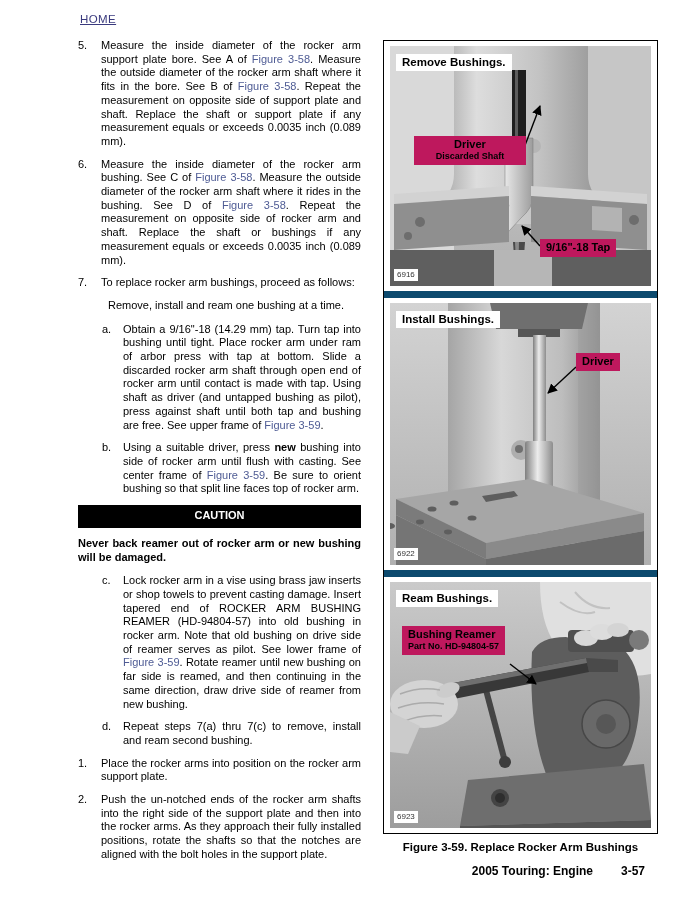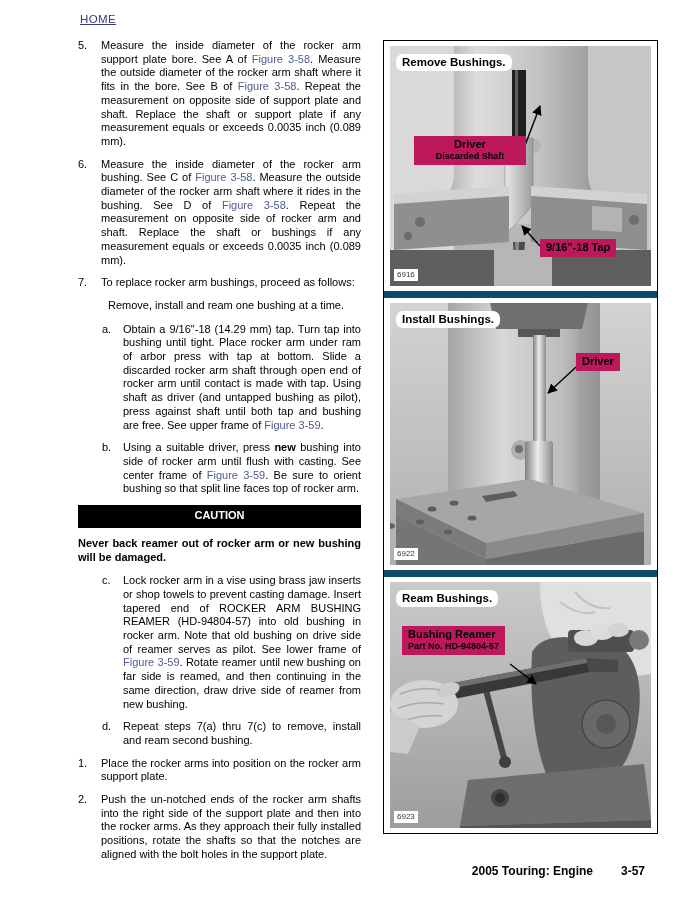--- a/index.html
+++ b/index.html
@@ -46,21 +46,20 @@
   .frame + .frame { border-top: 7px solid #0c4a6e; }
   .photo { position: relative; width: 261px; overflow: hidden; background: #c9c9c9; }
   .photo svg { display: block; width: 100%; height: 100%; }
   .ph1 { height: 240px; }
   .ph2 { height: 262px; }
   .ph3 { height: 246px; }
   .fig-title {
     position: absolute; left: 6px; top: 8px; background: #fff;
     font-weight: bold; font-size: 11.5px; padding: 2px 6px 3px;
     white-space: nowrap;
-    border-radius: 7px;
   }
   .callout {
     position: absolute; background: #be185d; text-align: center;
     padding: 2px 6px 3px; white-space: nowrap;
   }
   .callout .c1 { display: block; font-weight: bold; font-size: 11px; line-height: 13px; }
   .callout .c2 { display: block; font-weight: bold; font-size: 9px;  line-height: 11px; }
   .callout.left-align { text-align: left; }
   .photo-id {
     position: absolute; left: 4px; bottom: 5px; background: #fff;
@@ -298,20 +297,21 @@
           <div class="fig-title">Ream Bushings.</div>
           <div class="callout left-align" style="left:12px; top:44px;">
             <span class="c1">Bushing Reamer</span>
             <span class="c2">Part No. HD-94804-57</span>
           </div>
           <div class="photo-id">6923</div>
         </div>
       </div>
 
     </div>
+    <div class="fig-caption">Figure 3-59. Replace Rocker Arm Bushings</div>
   </div>
 
   <div class="footer">
     <span>2005 Touring: Engine</span>
     <span>3-57</span>
   </div>
 
 </div>
 
 </body></html>

